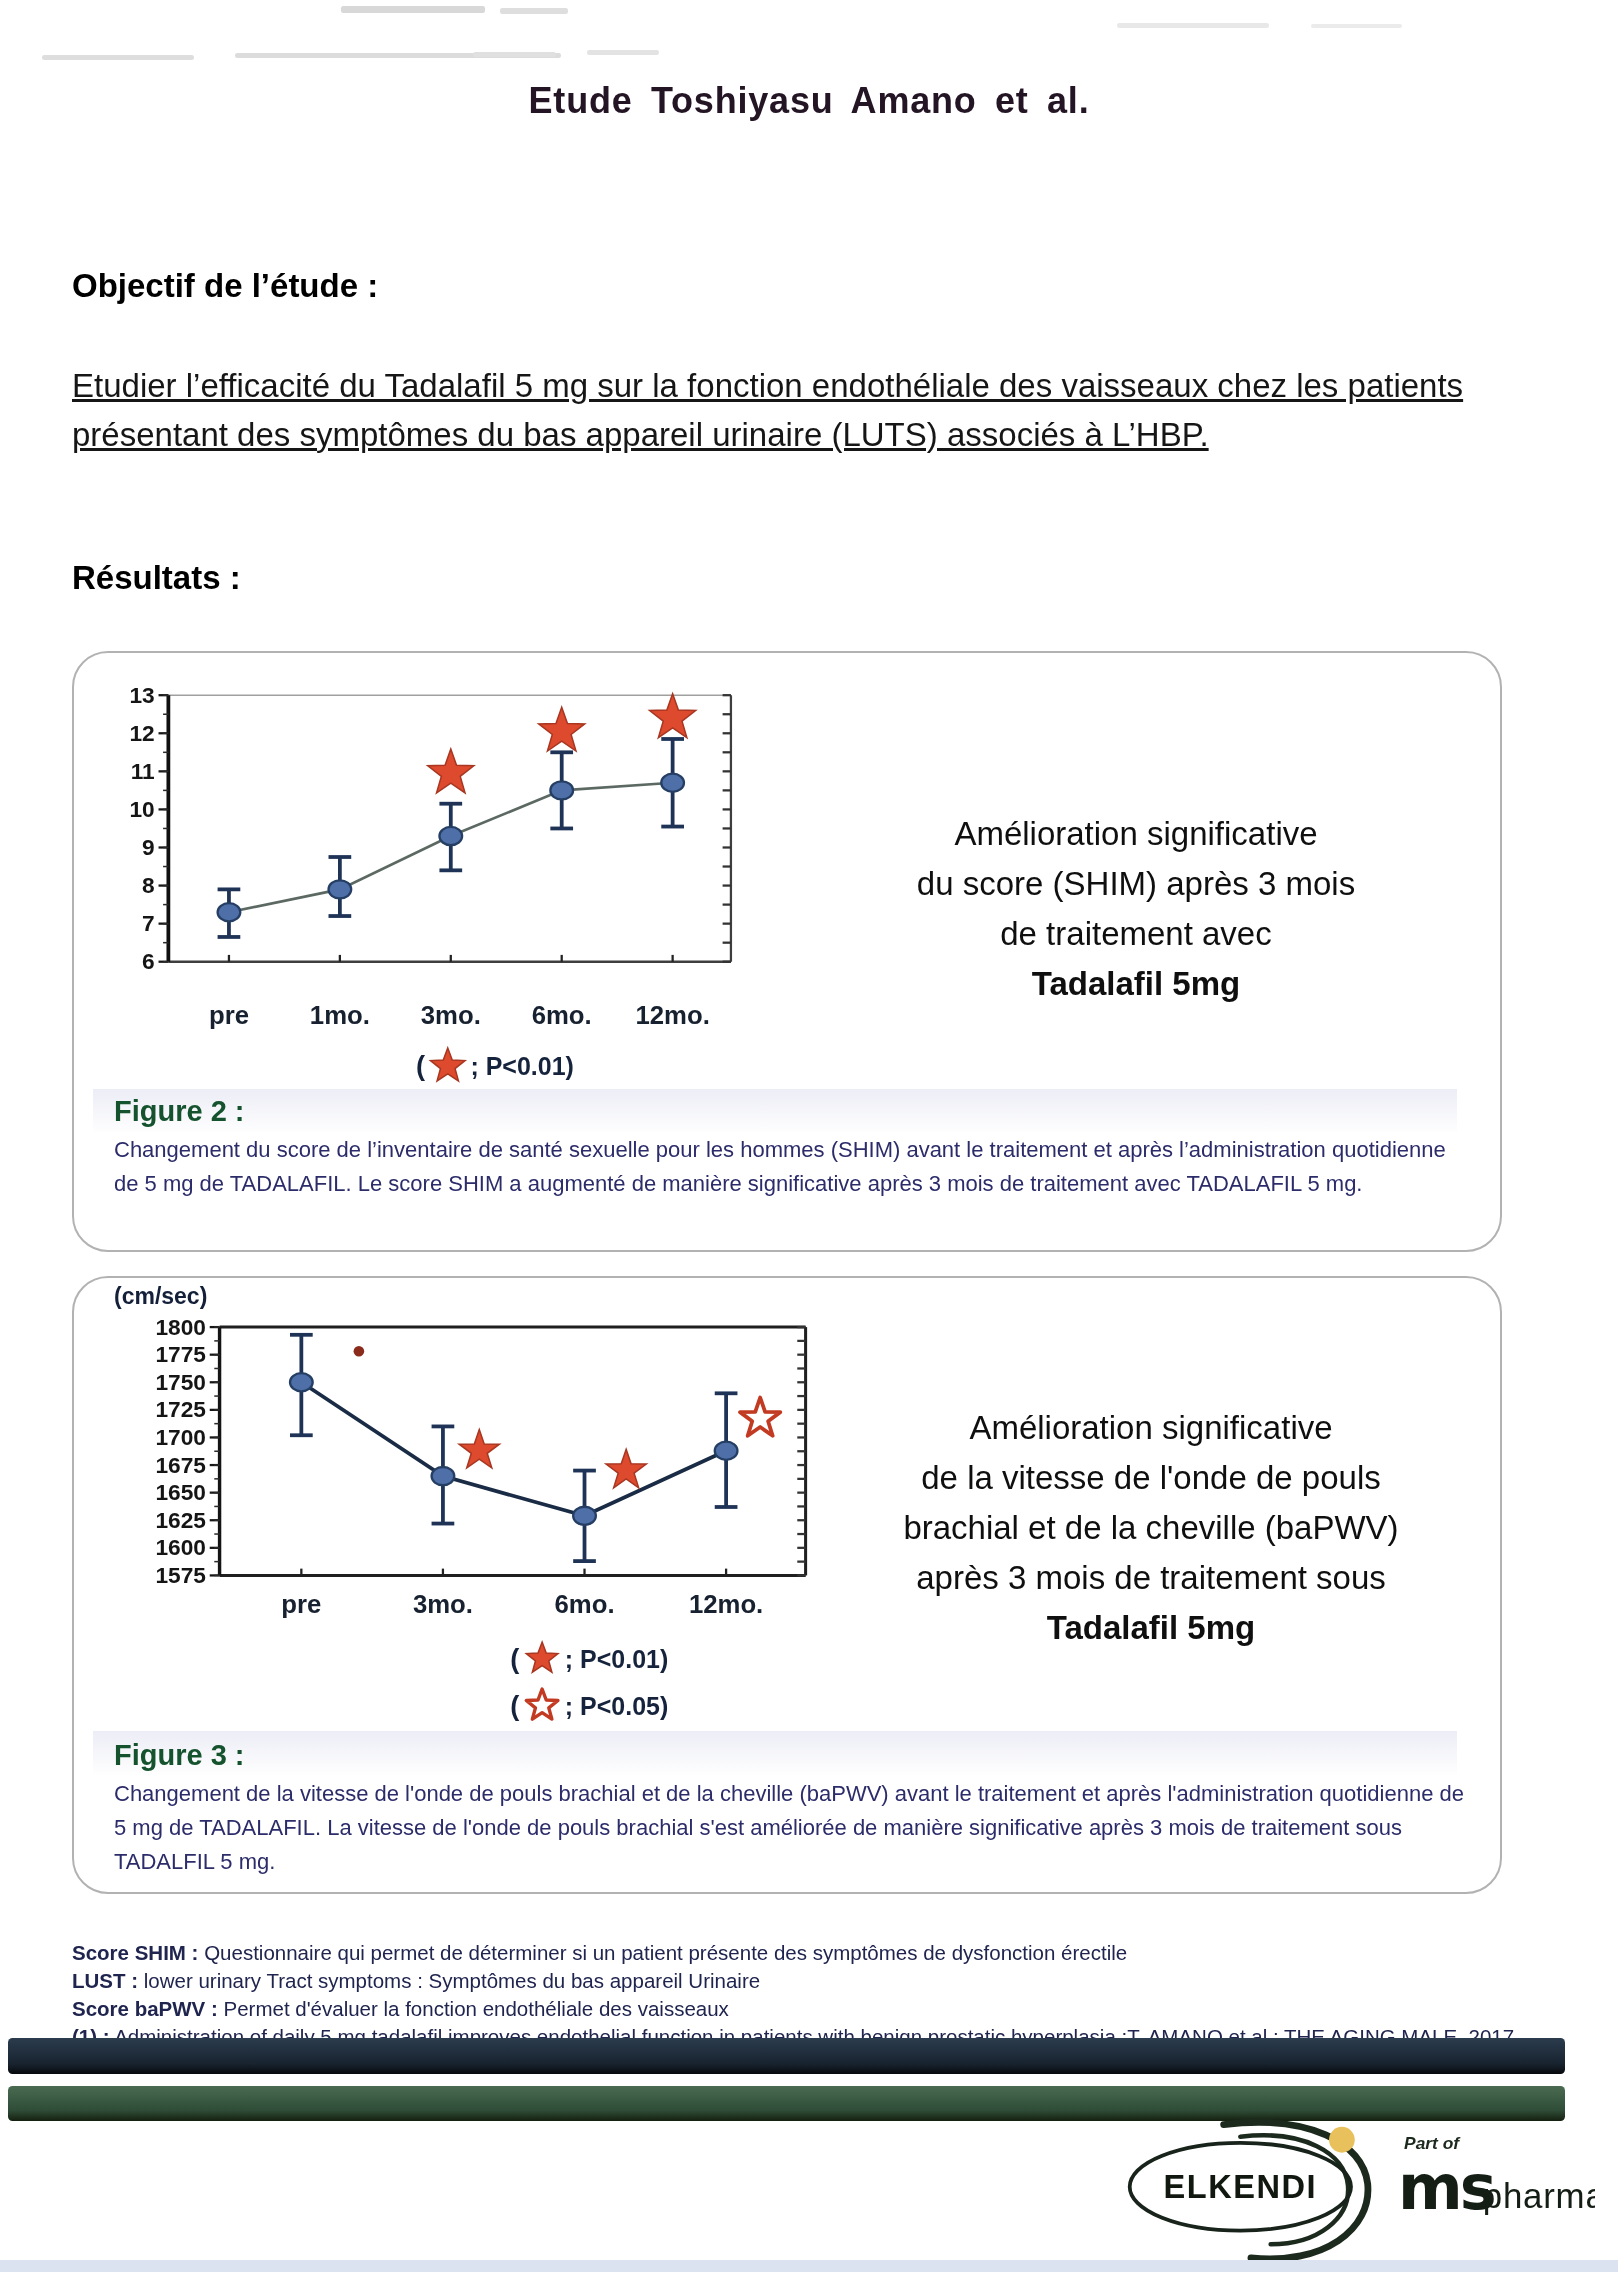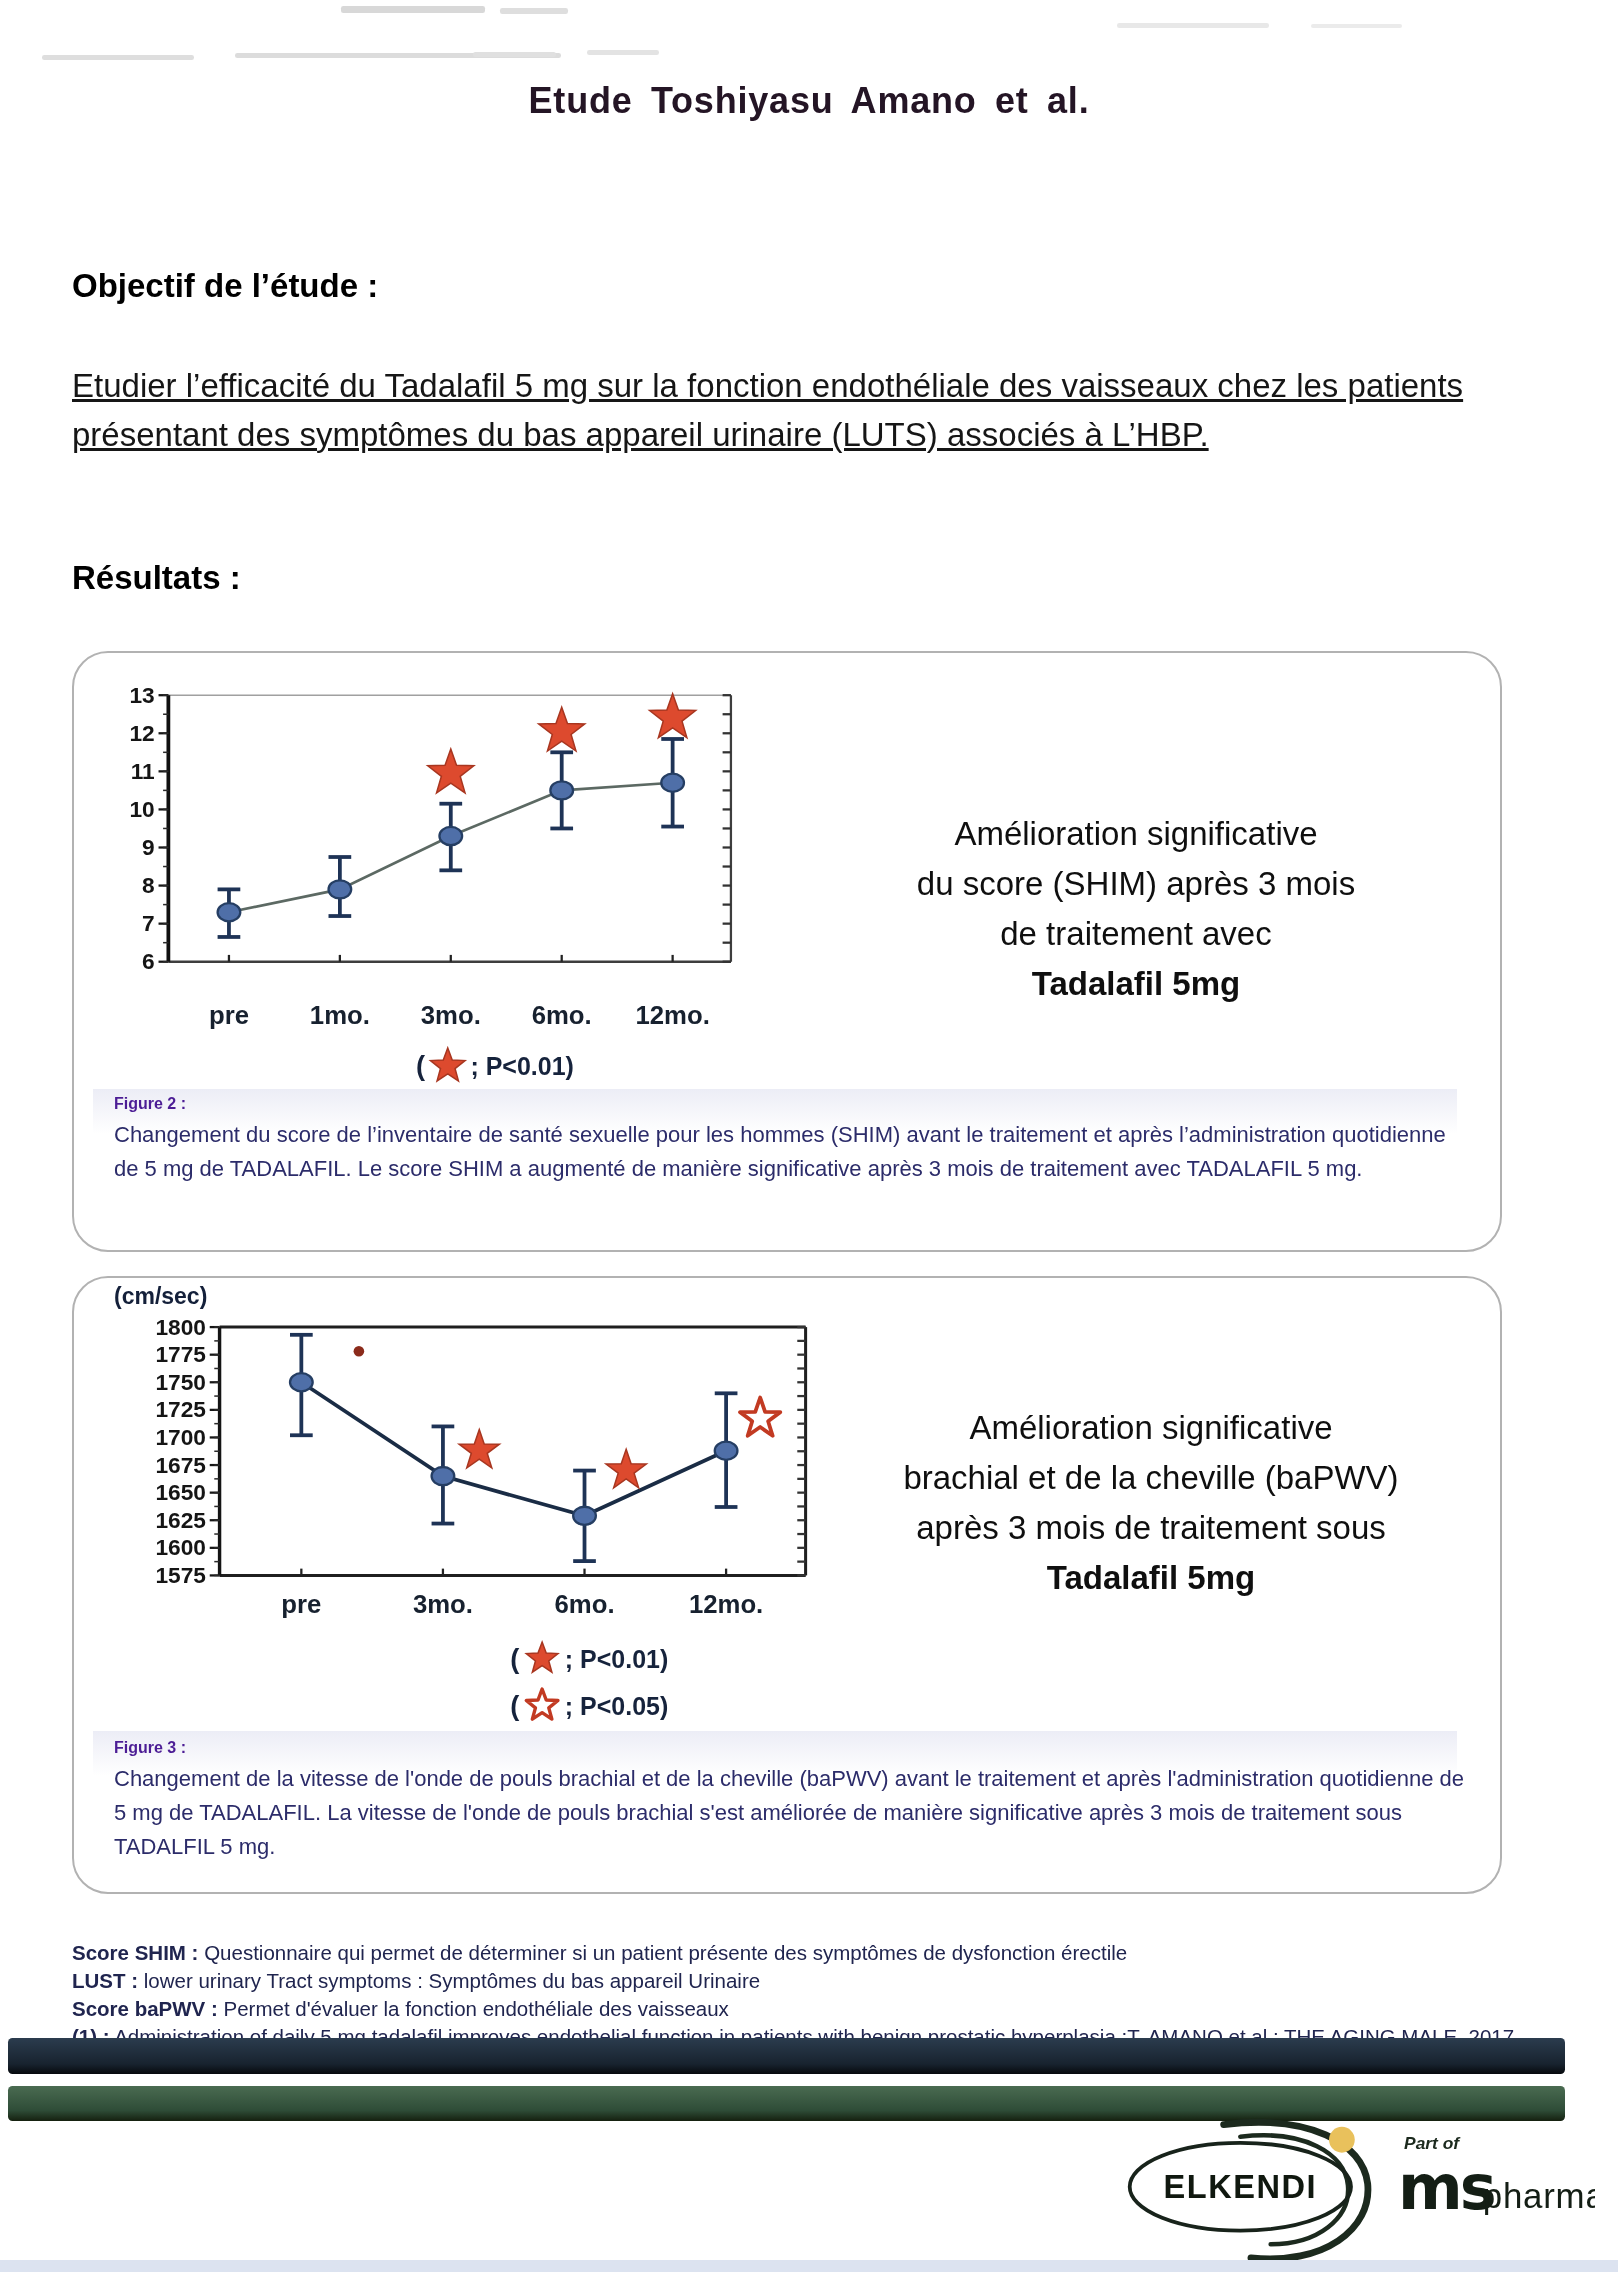--- a/index.html
+++ b/index.html
@@ -13,21 +13,21 @@
     letter-spacing:0.8px;word-spacing:7.6px;
   }
   .h2{font-size:33px;font-weight:bold;color:#000000;}
   .body-text{font-size:33px;color:#161616;line-height:1.47;text-decoration:underline;}
   .card{
     border:2.3px solid #b2b2b2;border-radius:36px;background:#fff;
   }
   .side-note{text-align:center;font-size:33px;line-height:50px;color:#0f0f0f;}
   .side-note .bold{font-weight:bold;}
   .caption{color:#2c2c6a;}
-  .caption .cap-title{font-size:16px;font-weight:bold;color:#4c1d95;display:block;margin-bottom:4.5px;}
+  .caption .cap-title{font-size:29px;font-weight:bold;color:#14532d;display:block;margin-bottom:4.5px;}
   .caption .cap-body{font-size:22px;line-height:1.55;}
   .tint{background:linear-gradient(180deg,#ecedf6 0%, rgba(255,255,255,0) 100%);}
   .ylab{font-size:23px;font-weight:bold;color:#14203a;}
   .footnotes{font-size:20.5px;color:#20254f;line-height:28px;margin-top:16px;}
   .footnotes b{font-weight:bold;}
   .bar{border-radius:4.5px;}
   .bar-navy{background:linear-gradient(180deg,#2b3c4e 0%,#18232f 72%,#06090d 100%);}
   .bar-green{background:linear-gradient(180deg,#4a6b51 0%,#2e4c37 70%,#15200f 100%);}
   .bottom-strip{background:#dce3f0;}
   .artifact{position:absolute;border-radius:2.3px;}
@@ -262,20 +262,21 @@
       <path d="M576.0,428.0L581.4,442.5L596.9,443.2L584.8,452.9L588.9,467.8L576.0,459.2L563.1,467.8L567.2,452.9L555.1,443.2L570.6,442.5Z" fill="#dd4a2e" stroke="#a83620" stroke-width="2"></path>
       <text x="606" y="462" text-anchor="start" font-size="33" font-weight="bold" fill="#16233c" font-family="Liberation Sans, sans-serif">; P&lt;0.01)</text>
       <text x="546" y="524" text-anchor="end" font-size="36" font-weight="bold" fill="#16233c" font-family="Liberation Sans, sans-serif">(</text>
       <path d="M576.0,490.0L581.4,504.5L596.9,505.2L584.8,514.9L588.9,529.8L576.0,521.2L563.1,529.8L567.2,514.9L555.1,505.2L570.6,504.5Z" fill="#ffffff" stroke="#c23a22" stroke-width="4.5" stroke-linejoin="round"></path>
       <text x="606" y="524" text-anchor="start" font-size="33" font-weight="bold" fill="#16233c" font-family="Liberation Sans, sans-serif">; P&lt;0.05)</text>
       <circle cx="334" cy="44" r="7" fill="#8b2b1b"></circle>
     </svg>
 
   <div class="abs side-note" style="left:780px;top:1403px;width:742px;">
     <div>Amélioration significative</div>
+    <div>de la vitesse de l'onde de pouls</div>
     <div>brachial et de la cheville (baPWV)</div>
     <div>après 3 mois de traitement sous</div>
     <div class="bold">Tadalafil 5mg</div>
   </div>
 
   <div class="abs caption" style="left:114px;top:1739px;width:1356px;">
     <span class="cap-title">Figure 3 :</span>
     <span class="cap-body">Changement de la vitesse de l'onde de pouls brachial et de la cheville (baPWV) avant le traitement et après l'administration quotidienne de 5 mg de TADALAFIL. La vitesse de l'onde de pouls brachial s'est améliorée de manière significative après 3 mois de traitement sous TADALFIL 5 mg.</span>
   </div>
 

